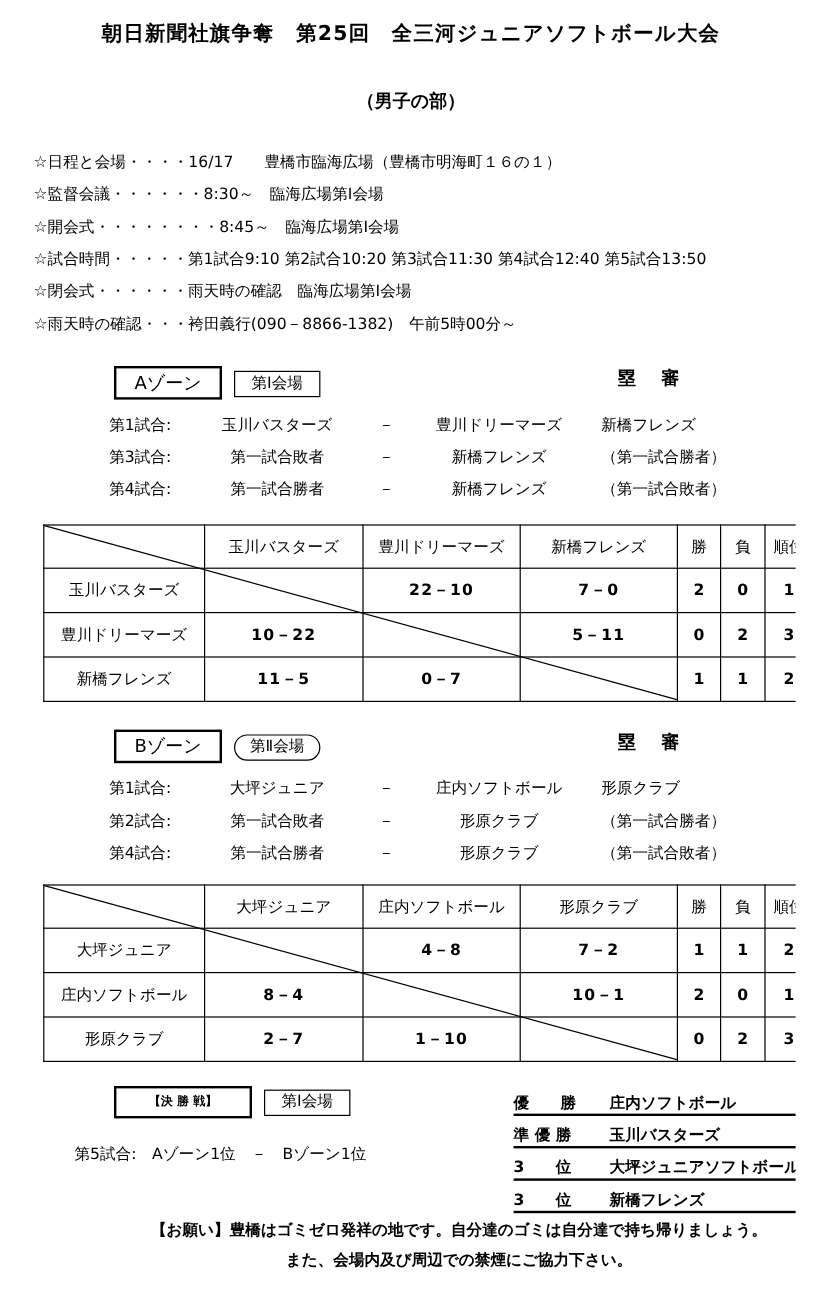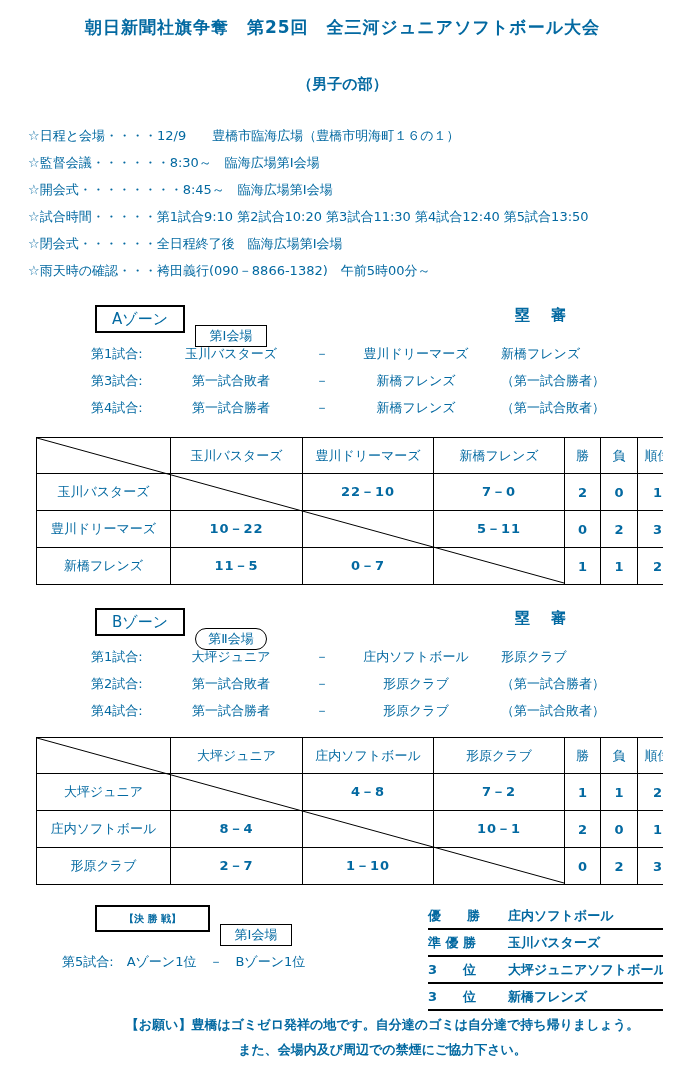--- a/index.html
+++ b/index.html
@@ -1,29 +1,29 @@
 <!DOCTYPE html>
 <html><head>
 <meta charset="utf-8">
 <style>
   html,body { margin:0; padding:0; background:#ffffff; }
   .page {
-    position:relative; width:663px; height:1076px; background:#ffffff; color:#0369a1;
+    position:relative; width:663px; height:1076px; background:#ffffff; color:#000000;
     font-family:"DejaVu Sans", sans-serif; overflow:hidden;
   }
   .abs { position:absolute; }
 
   .title { top:16px; left:0; width:685px; text-align:center; font-size:17px; font-weight:bold; letter-spacing:1px; white-space:pre; }
   .subtitle { top:75px; left:0; width:685px; text-align:center; font-size:15px; font-weight:bold; }
 
   .info { top:122px; left:28px; font-size:13px; }
   .info-line { height:27px; line-height:27px; white-space:pre; }
 
   .zone-box { border:2px solid #000; font-size:15px; font-weight:normal; text-align:center; width:86px; height:24px; line-height:24px; left:95px; }
-  .venue-box { border:1px solid #000; font-size:13px; text-align:center; width:70px; height:20px; line-height:20px; left:195px;margin-top:16px; }
+  .venue-box { border:1px solid #000; font-size:13px; text-align:center; width:70px; height:20px; line-height:20px; left:195px; }
   .ump-head { font-size:15px; font-weight:bold; letter-spacing:3px; left:515px; white-space:pre; }
 
   .match-row { left:0; width:685px; height:17px; font-size:13px; }
   .match-row span { position:absolute; top:0; white-space:nowrap;margin-left:26px; }
   .m-label { left:65px; }
   .m-t1 { left:140px; width:130px; text-align:center; }
   .m-dash { left:284px; width:24px; text-align:center; }
   .m-t2 { left:323px; width:134px; text-align:center; }
   .m-ump { left:475px; }
 
@@ -35,42 +35,42 @@
   tr.drow { height:37px; }
   td.score { font-weight:bold; font-size:14px; letter-spacing:1px; }
   td.stat  { font-weight:bold; font-size:14px; }
   svg.diag { position:absolute; left:0; top:0; pointer-events:none; }
 
   .final-box { border:2px solid #000; font-weight:bold; font-size:10px; text-align:center; width:111px; height:23px; line-height:23px; left:95px; top:905px; white-space:pre; }
   .final-venue { top:908px; left:220px; }
   .final-match { top:953px; left:62px; font-size:13px; white-space:pre; }
 
   .results { top:903px; left:428px; width:257px; }
-  .result-row { height:25px; border-bottom:2px solid #000; display:flex; align-items:center; font-weight:bold; font-size:13px; }
+  .result-row { height:25px; border-bottom:2px solid #000; display:flex; align-items:flex-end; font-weight:bold; font-size:13px; }
   .result-rank { width:80px; flex:none; white-space:pre; }
   .result-team { white-space:nowrap; }
 
   .footer-line { left:0; width:685px; text-align:center; font-weight:bold; font-size:13px; white-space:pre;margin-left:40px; }
   .footer1 { top:1016px; }
   .footer2 { top:1041px; }
 </style>
 </head>
 <body>
 
 <div class="page">
 
   <div class="abs title">朝日新聞社旗争奪　第25回　全三河ジュニアソフトボール大会</div>
   <div class="abs subtitle">（男子の部）</div>
 
   <div class="abs info">
-    <div class="info-line">☆日程と会場・・・・12/9　　豊橋市臨海広場（豊橋市明海町１６の１）</div>
+    <div class="info-line">☆日程と会場・・・・16/17　　豊橋市臨海広場（豊橋市明海町１６の１）</div>
     <div class="info-line">☆監督会議・・・・・・8:30～　臨海広場第Ⅰ会場</div>
     <div class="info-line">☆開会式・・・・・・・・8:45～　臨海広場第Ⅰ会場</div>
     <div class="info-line">☆試合時間・・・・・第1試合9:10 第2試合10:20 第3試合11:30 第4試合12:40 第5試合13:50</div>
-    <div class="info-line">☆閉会式・・・・・・全日程終了後　臨海広場第Ⅰ会場</div>
+    <div class="info-line">☆閉会式・・・・・・雨天時の確認　臨海広場第Ⅰ会場</div>
     <div class="info-line">☆雨天時の確認・・・袴田義行(090－8866-1382)　午前5時00分～</div>
   </div>
 
   <div class="abs zone-box" style="top:305px;">Aゾーン</div>
   <div class="abs venue-box" style="top:309px;">第Ⅰ会場</div>
   <div class="abs ump-head" style="top:306px;">塁　審</div>
 
   <div class="abs match-row" style="top:345px;">
     <span class="m-label">第1試合:</span>
     <span class="m-t1">玉川バスターズ</span>

